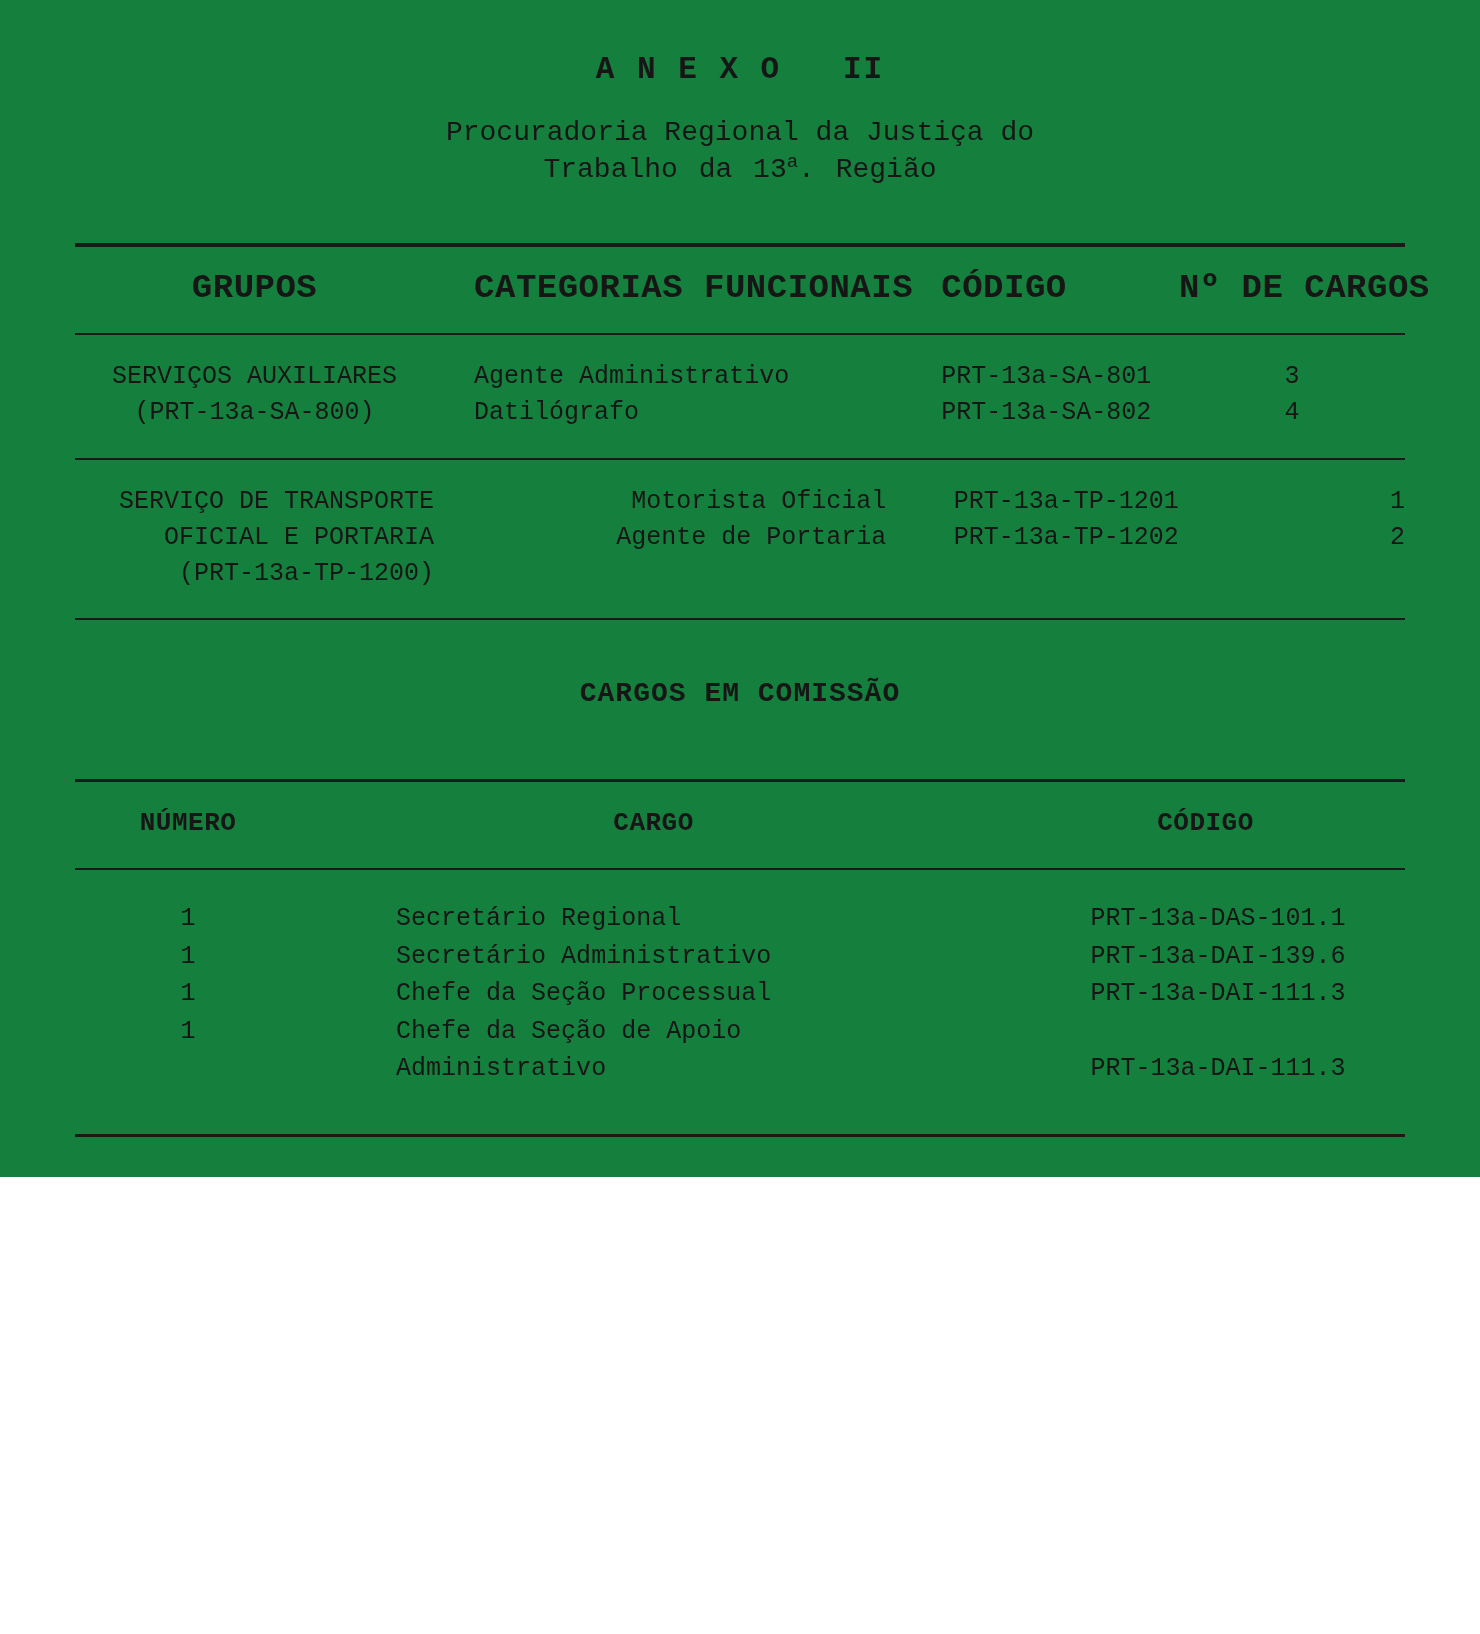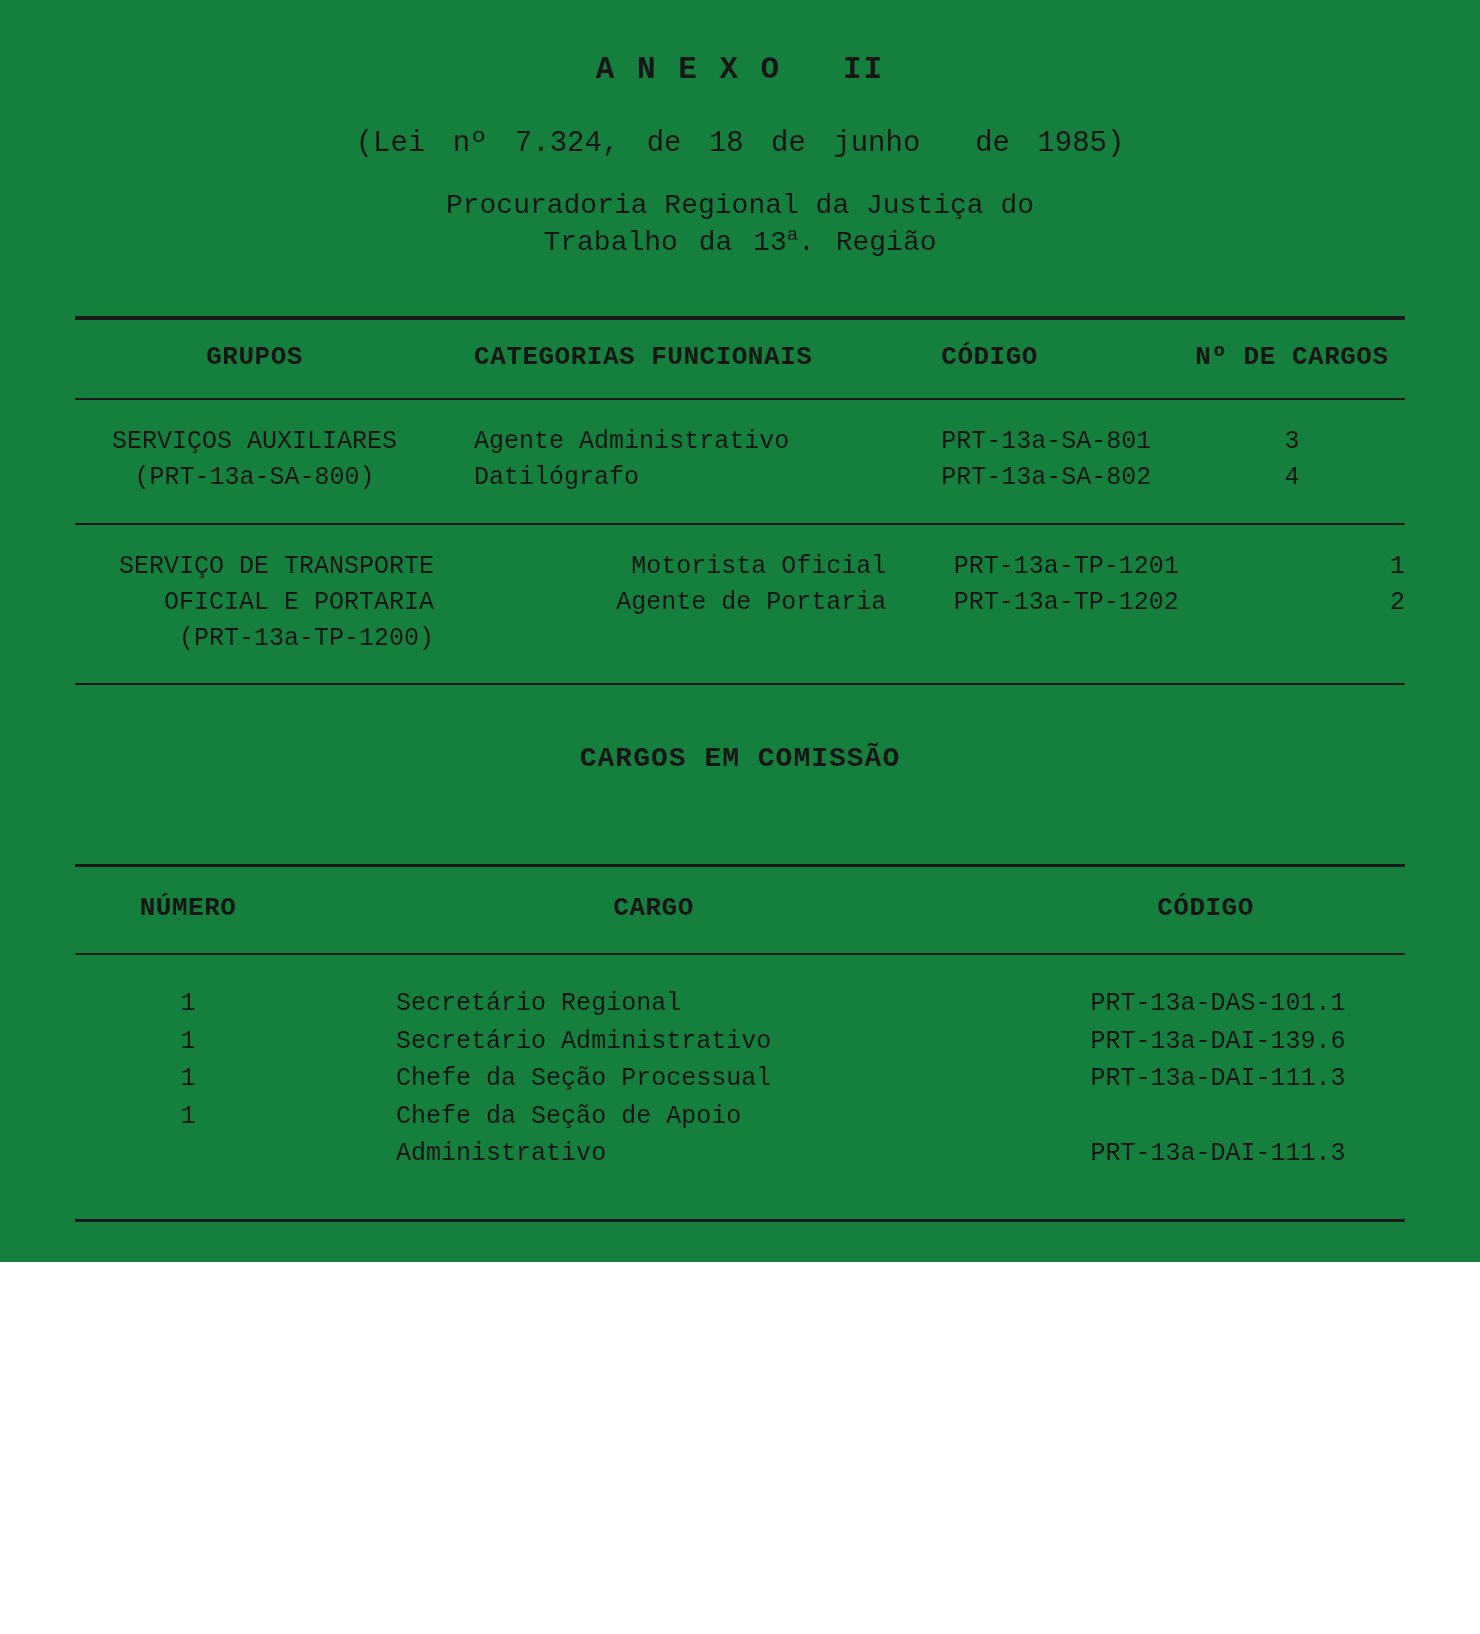--- a/index.html
+++ b/index.html
@@ -60,42 +60,42 @@
     border-collapse: collapse;
     table-layout: fixed;
     font-size: 25px;
   }
   .t1 { margin-top: 58px; }
   .t1 thead th {
     border-top: 4px solid #1a1a1a;
     border-bottom: 2px solid #1a1a1a;
     padding: 22px 0 26px 0;
     font-weight: 700;
-    font-size: 26px;
+    font-size: 34px;
     letter-spacing: 0.5px;
     white-space: pre;
   }
   .t1 tbody td {
     border-bottom: 2px solid #1a1a1a;
     padding: 24px 0 26px 0;
     white-space: pre-line;
     line-height: 1.45;
     vertical-align: middle;
   }
   .t1 tr.va-top td { vertical-align: top; text-align: right; }
   .t1 th.h-grupos   { text-align: center; }
   .t1 th.h-cat      { text-align: left; padding-left: 40px; }
   .t1 th.h-cod      { text-align: left; padding-left: 55px; }
   .t1 th.h-num      { text-align: center; }
   .t1 td.cell-grupo      { text-align: center; }
   .t1 td.cell-categorias { text-align: left; padding-left: 40px; }
   .t1 td.cell-codigo     { text-align: left; padding-left: 55px; }
   .t1 td.cell-cargos     { text-align: center; }
 
-  .t2 { margin-top: 90px; }
+  .t2 { margin-top: 70px; }
   .t2 thead th {
     border-top: 3px solid #1a1a1a;
     border-bottom: 2px solid #1a1a1a;
     padding: 26px 0 30px 0;
     font-weight: 700;
     font-size: 26px;
     letter-spacing: 0.5px;
     white-space: pre;
   }
   .t2 th.h2-numero { text-align: center; }
@@ -117,21 +117,20 @@
   .t2 td.cell2-codigo { text-align: center; padding-left: 25px; }
   .t2 tbody tr:last-child td.cell2-codigo { vertical-align: bottom; }
 </style>
 </head>
 <body>
 
 <div class="page">
 
   <h1 class="doc-title">A N E X O   II</h1>
 
-  <p class="law-line">(Lei nº 7.324, de 18 de junho  de 1985)</p>
 
   <p class="org-line">Procuradoria Regional da Justiça do</p>
   <p class="org-line second"><span>Trabalho da 13</span><sup>a</sup><span>. Região</span></p>
 
 
   <table class="t1">
     <colgroup>
       <col style="width:27%">
       <col style="width:34%">
       <col style="width:22%">

